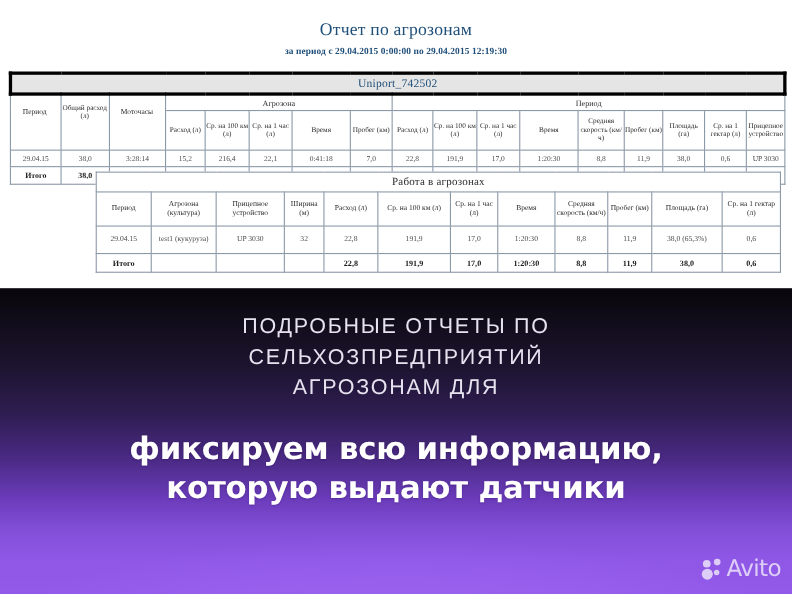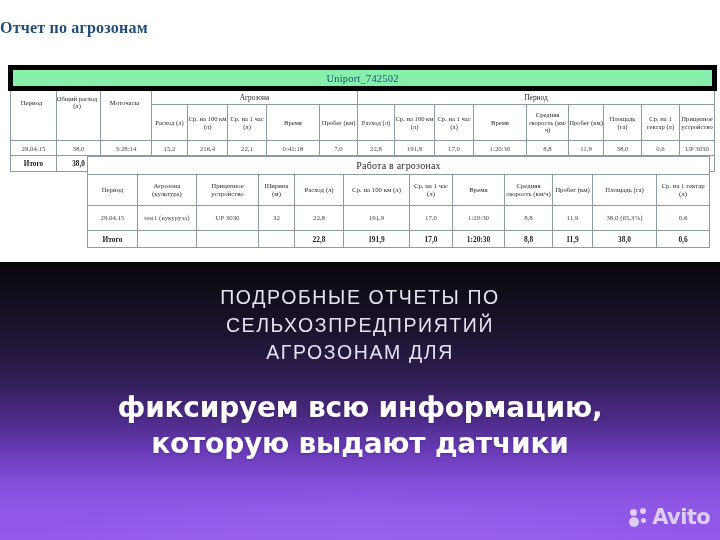--- a/index.html
+++ b/index.html
@@ -26,24 +26,25 @@
     position: absolute;
     left: 0;
     top: 0;
     width: 720px;
     height: 262px;
     background: #ffffff;
     overflow: hidden;
   }
 
   .report-title {
+    text-align: center;
     color: #1f4e79;
     font-family: "Liberation Serif", serif;
     font-size: 16px;
-    font-weight: bold;
+    font-weight: normal;
     letter-spacing: 0.2px;
     padding-top: 19px;
     line-height: 1.1;
   }
   .report-subtitle {
     text-align: center;
     color: #1f4e79;
     font-family: "Liberation Serif", serif;
     font-size: 8.5px;
     font-weight: bold;
@@ -71,25 +72,25 @@
   .tbl-main-wrap {
     position: absolute;
     left: 8px;
     top: 65px;
     width: 704px;
   }
   table.tbl-main {
     width: 704px;
   }
   table.tbl-main .band {
-    background: #86efac;
+    background: #e5e5e5;
     color: #1f4e79;
     font-size: 10.5px;
     height: 14px;
-    border: 5px solid #000000;
+    border: 3px solid #000000;
     letter-spacing: 0.2px;
   }
   table.tbl-main .grp {
     font-size: 7.4px;
     height: 11px;
     color: #2b2b2b;
   }
   table.tbl-main .hcell {
     font-size: 6.6px;
     line-height: 1.12;
@@ -231,34 +232,35 @@
     border-radius: 50%;
     background: #efe8fb;
   }
   .avito-mark i.d1 { width: 10px; height: 10px; left: 0;    top: 8.5px; }
   .avito-mark i.d2 { width: 7px;  height: 7px;  left: 1px;  top: 0.5px; }
   .avito-mark i.d3 { width: 6px;  height: 6px;  left: 11px; top: 0px;   }
   .avito-mark i.d4 { width: 5px;  height: 5px;  left: 11.5px; top: 10px; }
   .avito-word {
     font-family: "DejaVu Sans", sans-serif;
     font-size: 21px;
-    font-weight: bold;
+    font-weight: normal;
     color: #efe8fb;
     letter-spacing: -0.6px;
     line-height: 1;
   }
 </style>
 </head>
 <body>
 
 <div class="page">
 
   <div class="doc-area">
 
     <div class="report-title">Отчет по агрозонам</div>
+    <div class="report-subtitle">за период с 29.04.2015 0:00:00 по 29.04.2015 12:19:30</div>
 
     <div class="tbl-main-wrap">
       <table class="rep tbl-main">
         <colgroup>
           <col style="width:46px">
             <col style="width:44px">
             <col style="width:51px">
           <col style="width:36px">
             <col style="width:40px">
             <col style="width:39px">

